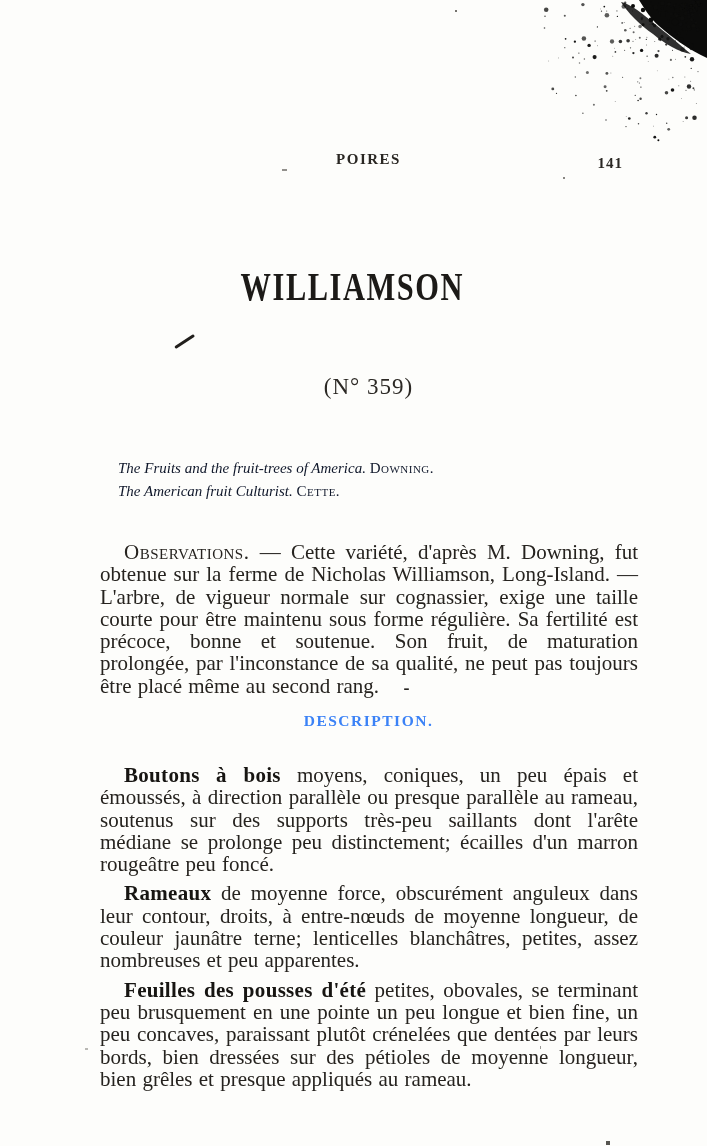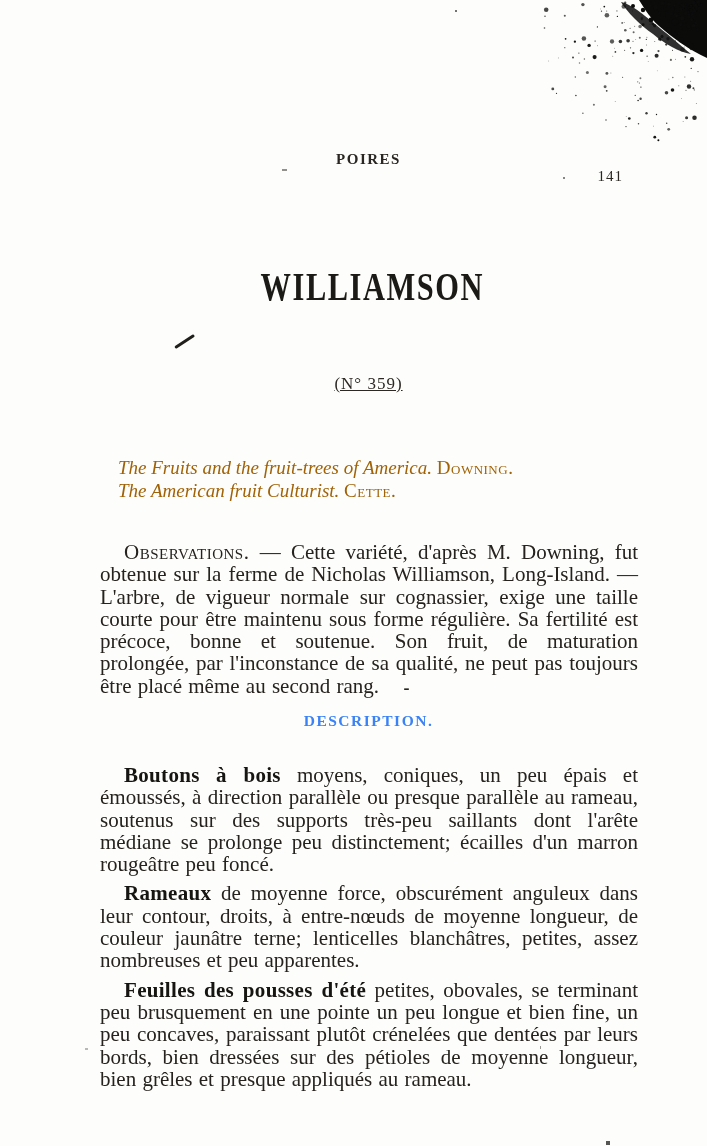--- a/index.html
+++ b/index.html
@@ -19,42 +19,42 @@
   
   .running-header{
     position:absolute;left:100px;top:151px;width:537px;height:20px;
     font-size:15px;letter-spacing:1.5px;color:#2a2723;
   }
   .running-title{
     position:absolute;left:0;right:0;text-align:center;
     font-weight:600;
   }
   .page-number{
-    position:absolute;right:14px;top:17px;
-    font-weight:400;letter-spacing:1px;
+    position:absolute;right:14px;top:4px;
+    font-weight:700;letter-spacing:1px;
   }
   
   .variety-title{
-    position:absolute;left:104px;top:264px;width:537px;
+    position:absolute;left:84px;top:264px;width:537px;
     text-align:center;
   }
   .variety-title span{
     display:inline-block;
     font-size:39px;font-weight:700;letter-spacing:2px;
     transform:scaleX(.78);transform-origin:center;
     color:#1c1a17;
   }
   .variety-number{
     position:absolute;left:100px;top:374px;width:537px;
-    text-align:center;font-size:17px;letter-spacing:1px;color:#2c2925;text-decoration:underline;
+    text-align:center;font-size:23px;letter-spacing:1px;color:#2c2925;
   }
   
   .references{
     position:absolute;left:118px;top:457px;width:500px;
-    font-size:19px;line-height:22.5px;color:#a16207;
+    font-size:15px;line-height:22.5px;color:#0f172a;
   }
   .ref-title{font-style:italic;}
   .smallcaps{font-variant:small-caps;letter-spacing:.5px;}
   
   .bodycol{
     position:absolute;left:100px;width:538px;
     font-size:21px;line-height:22.3px;
     text-align:justify;color:#26231f;word-spacing:1px;
   }
   .obs{top:541px;}

